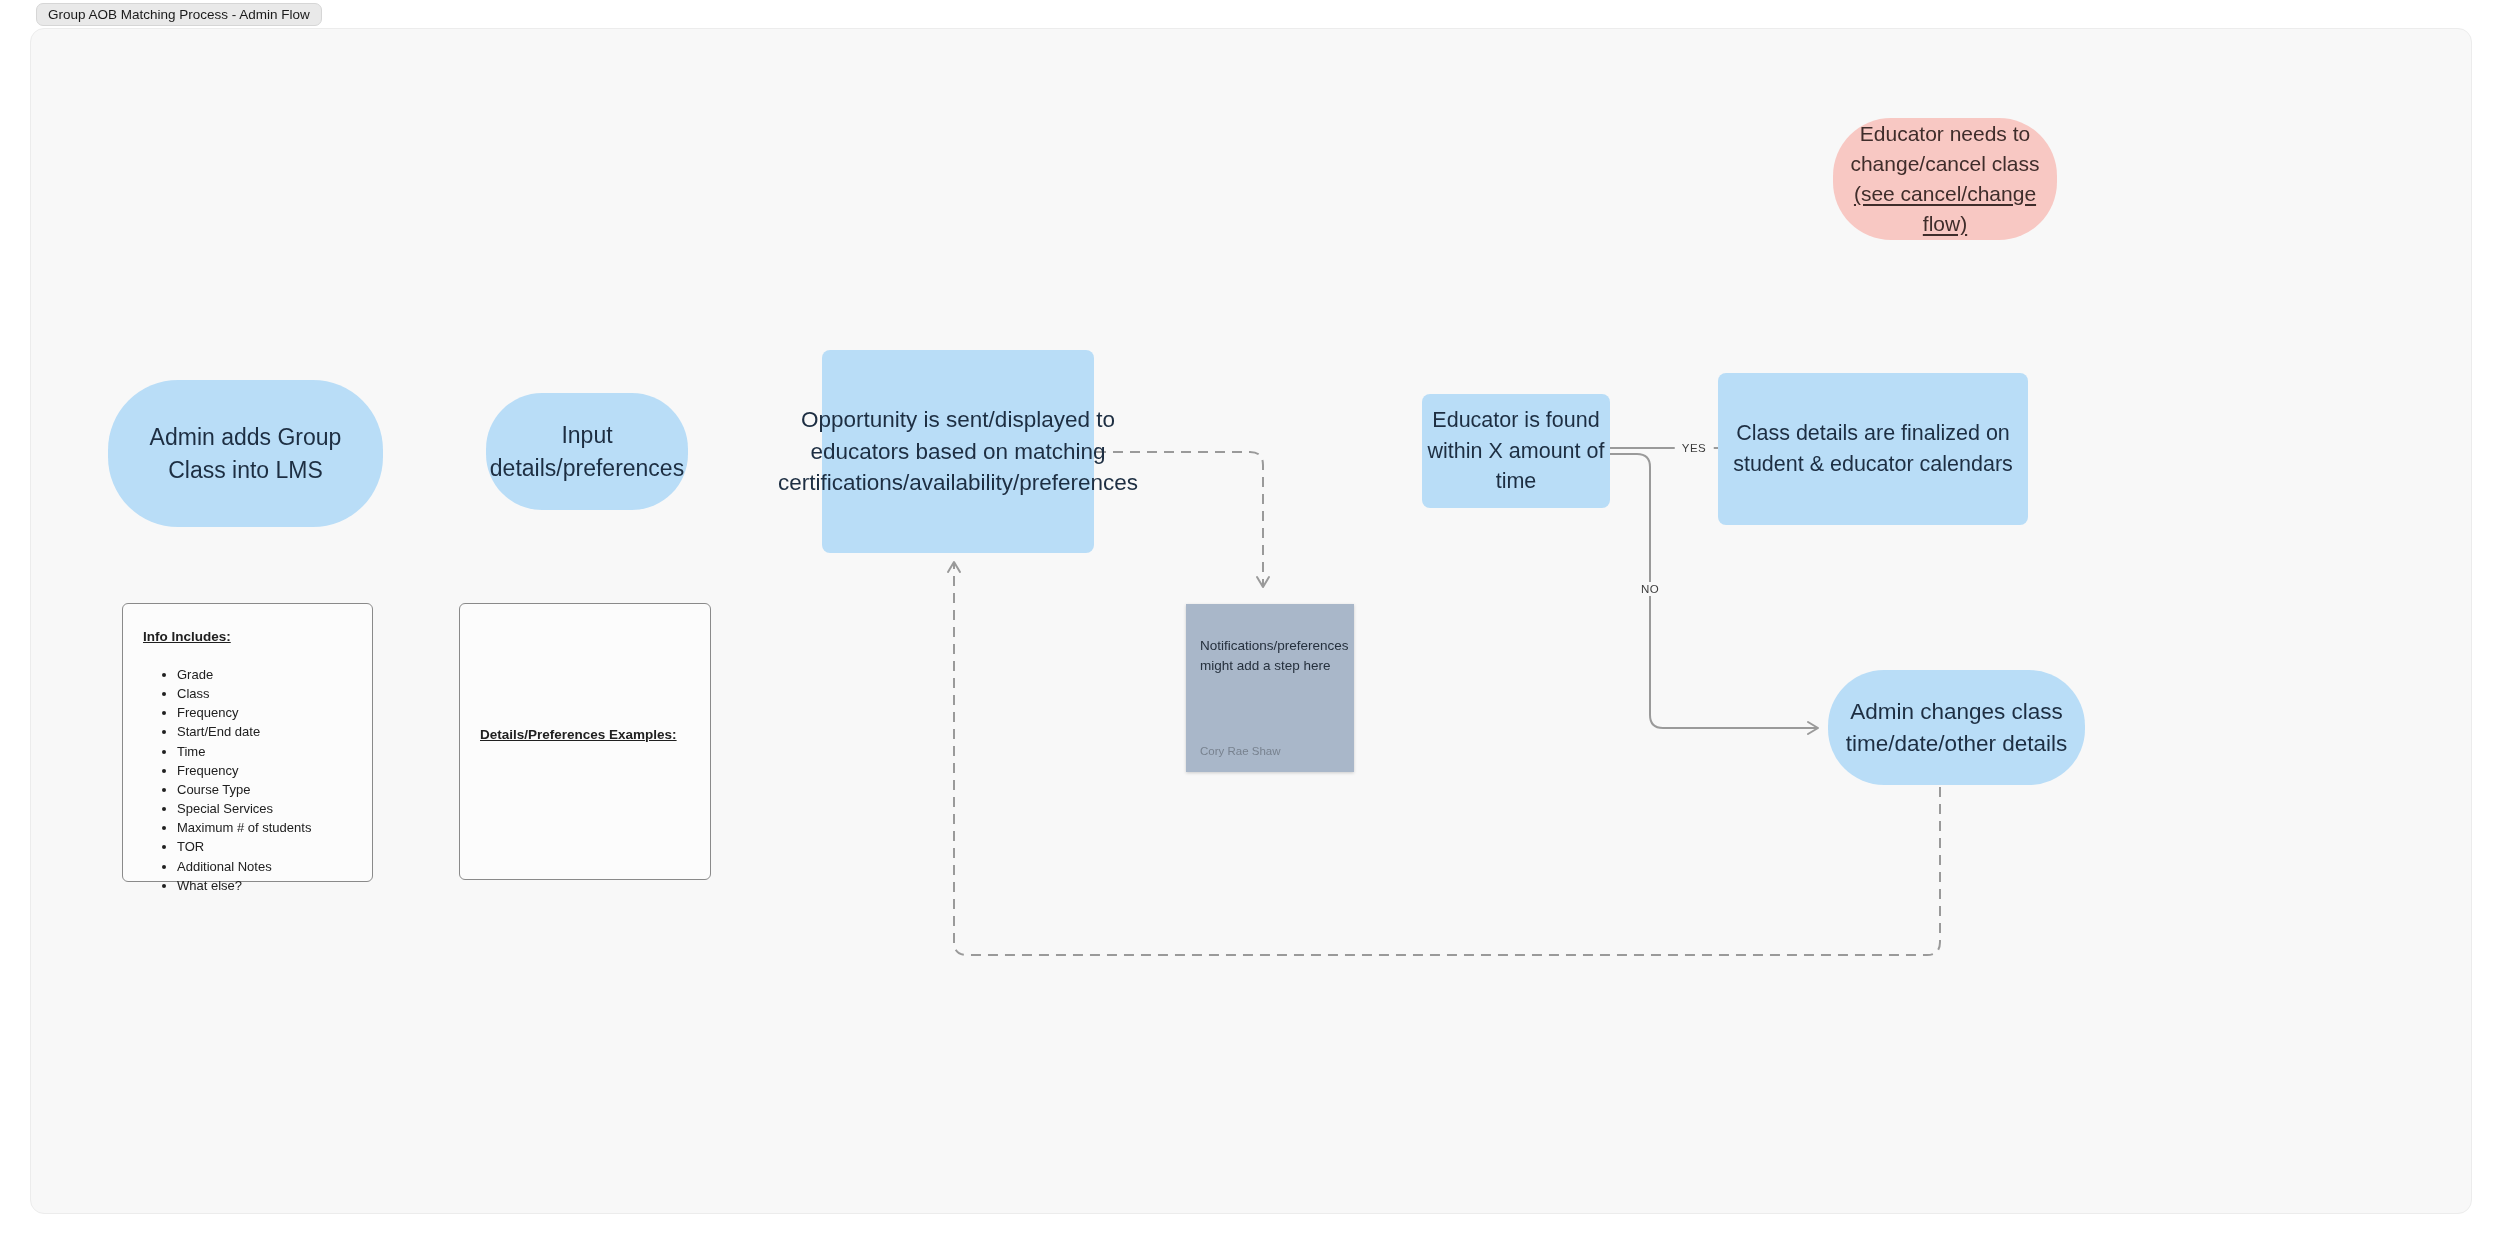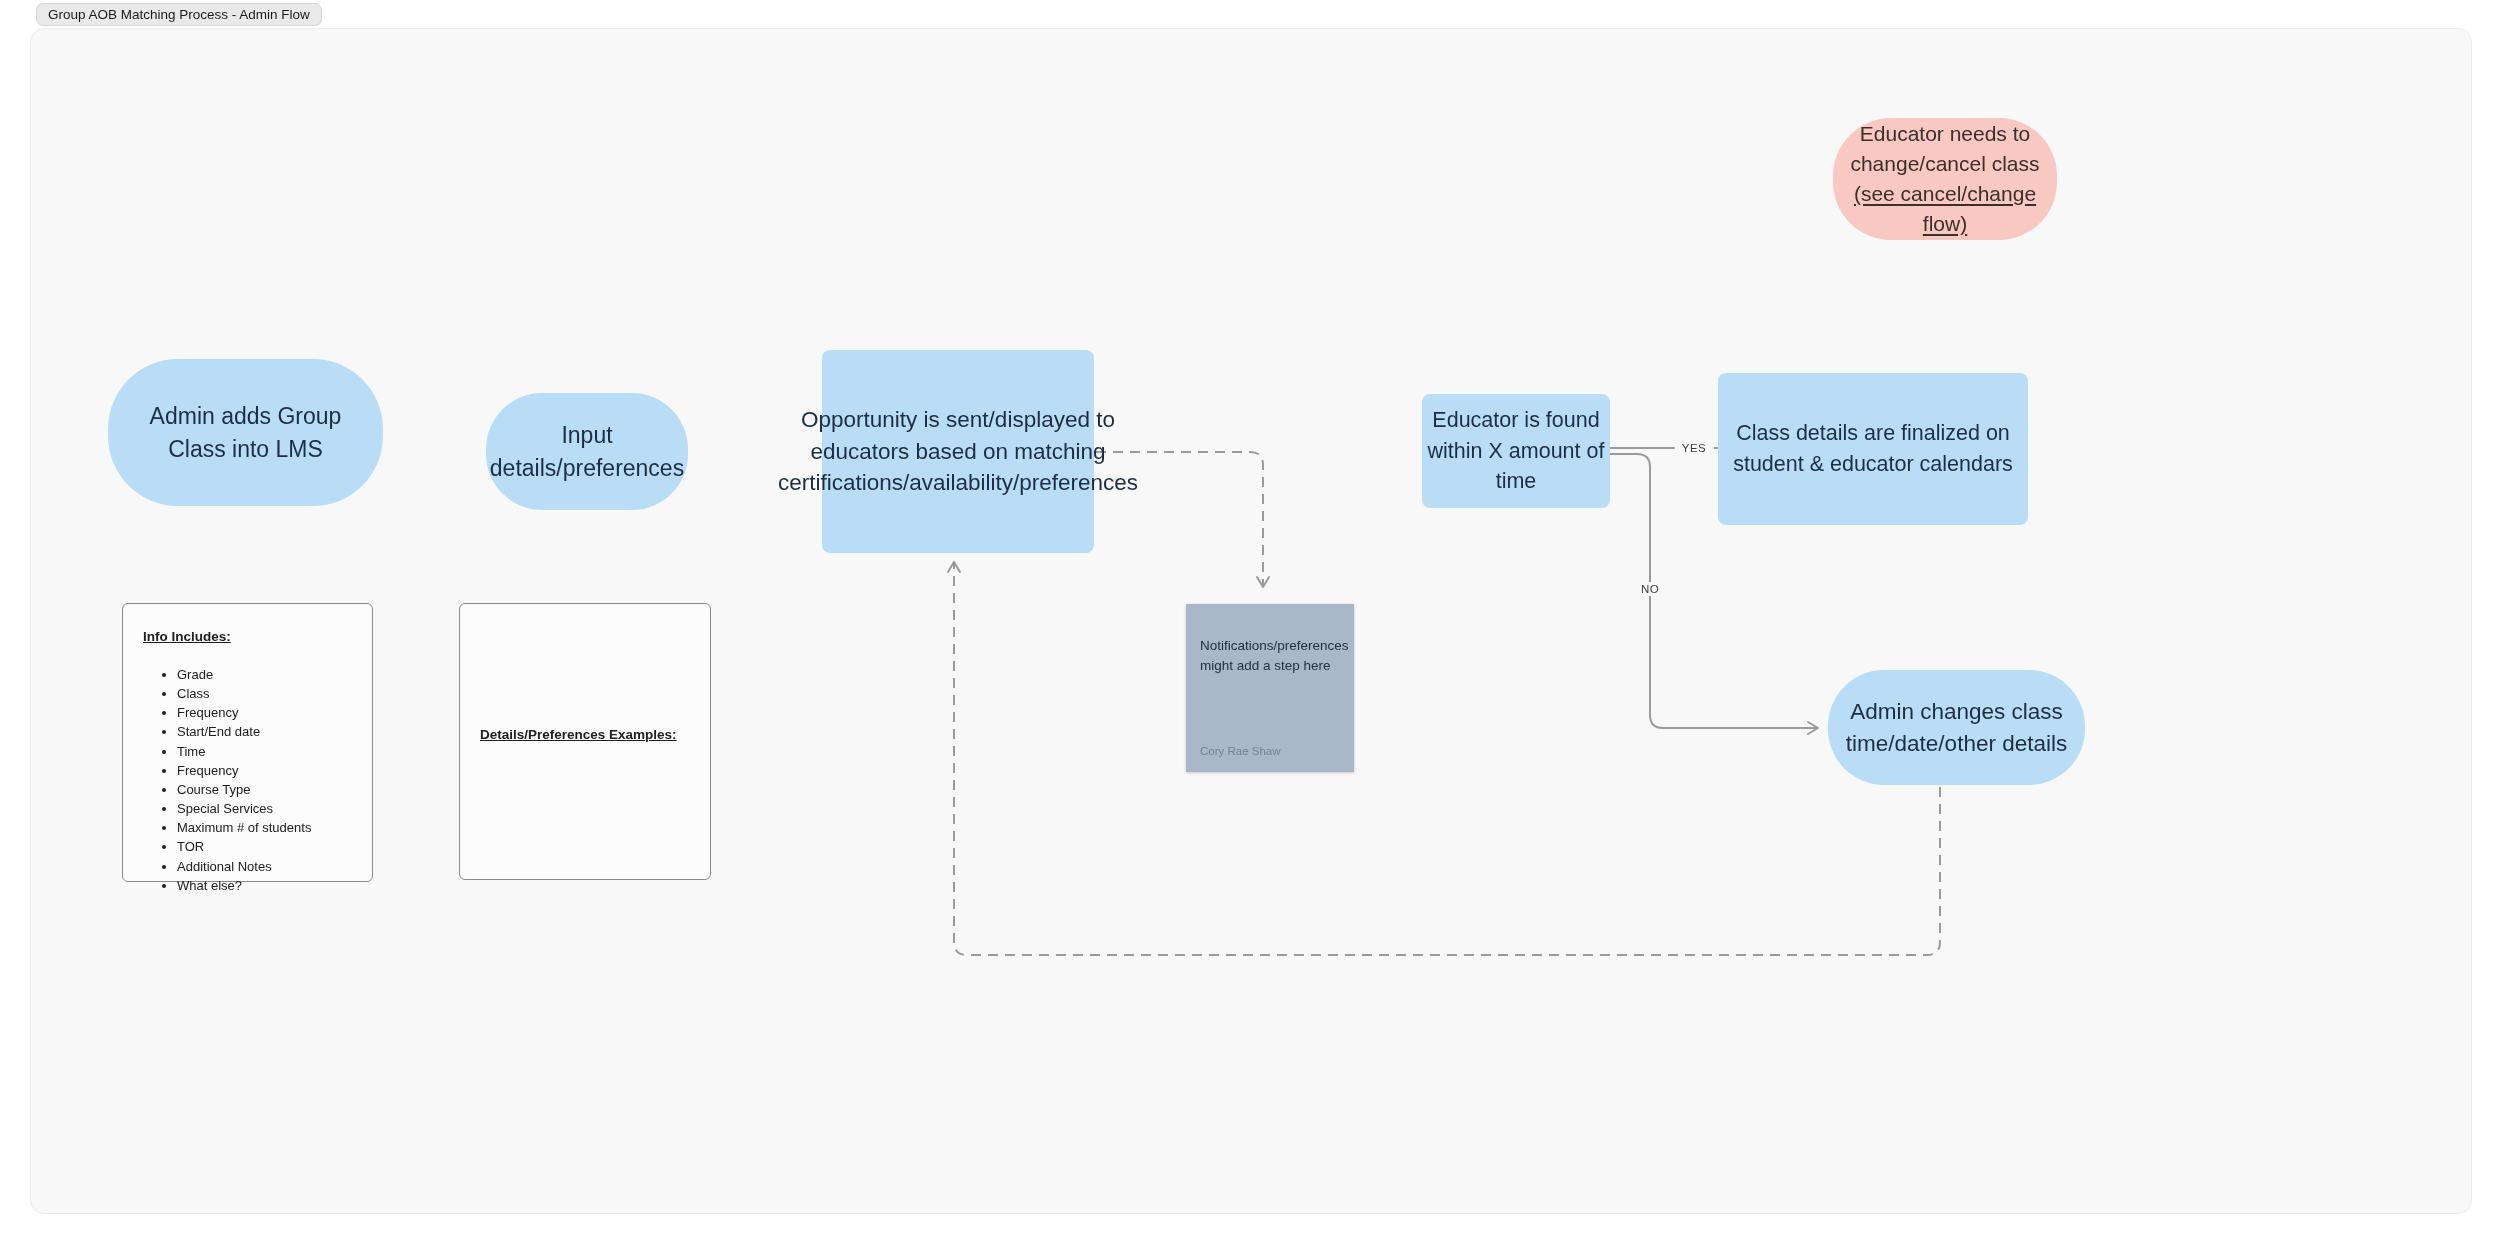--- a/index.html
+++ b/index.html
@@ -32,21 +32,21 @@
     display:flex;align-items:center;
     font-size:13.5px;color:#1a1a1a;white-space:nowrap;
     z-index:5;
   }
   .node{
     position:absolute;display:flex;align-items:center;justify-content:center;
     text-align:center;line-height:1.42;color:var(--node_text);
     z-index:2;
   }
   .node-blue{background:var(--blue);}
-  .node-admin-adds{left:108px;top:359px;width:275px;height:147px;border-radius:70px;font-size:23px;padding:0 10px;}
+  .node-admin-adds{left:108px;top:380px;width:275px;height:147px;border-radius:70px;font-size:23px;padding:0 10px;}
   .node-input{left:486px;top:393px;width:202px;height:117px;border-radius:56px;font-size:23px;padding:0 8px;}
   .node-opportunity{left:822px;top:350px;width:272px;height:203px;border-radius:8px;font-size:22.5px;padding:0 8px;}
   .node-educator{left:1422px;top:394px;width:188px;height:114px;border-radius:8px;font-size:21.5px;padding:10px 5px;}
   .node-class-final{left:1718px;top:373px;width:310px;height:152px;border-radius:8px;font-size:21.5px;padding:0 9px;}
   .node-admin-changes{left:1828px;top:670px;width:257px;height:115px;border-radius:56px;font-size:22.5px;padding:0 12px;}
   .node-pink{
     left:1833px;top:118px;width:224px;height:122px;border-radius:58px;
     background:var(--pink);color:var(--pink_text);font-size:21px;padding:0 12px;
   }
   .node-pink .link{text-decoration:underline;text-underline-offset:3px;}

